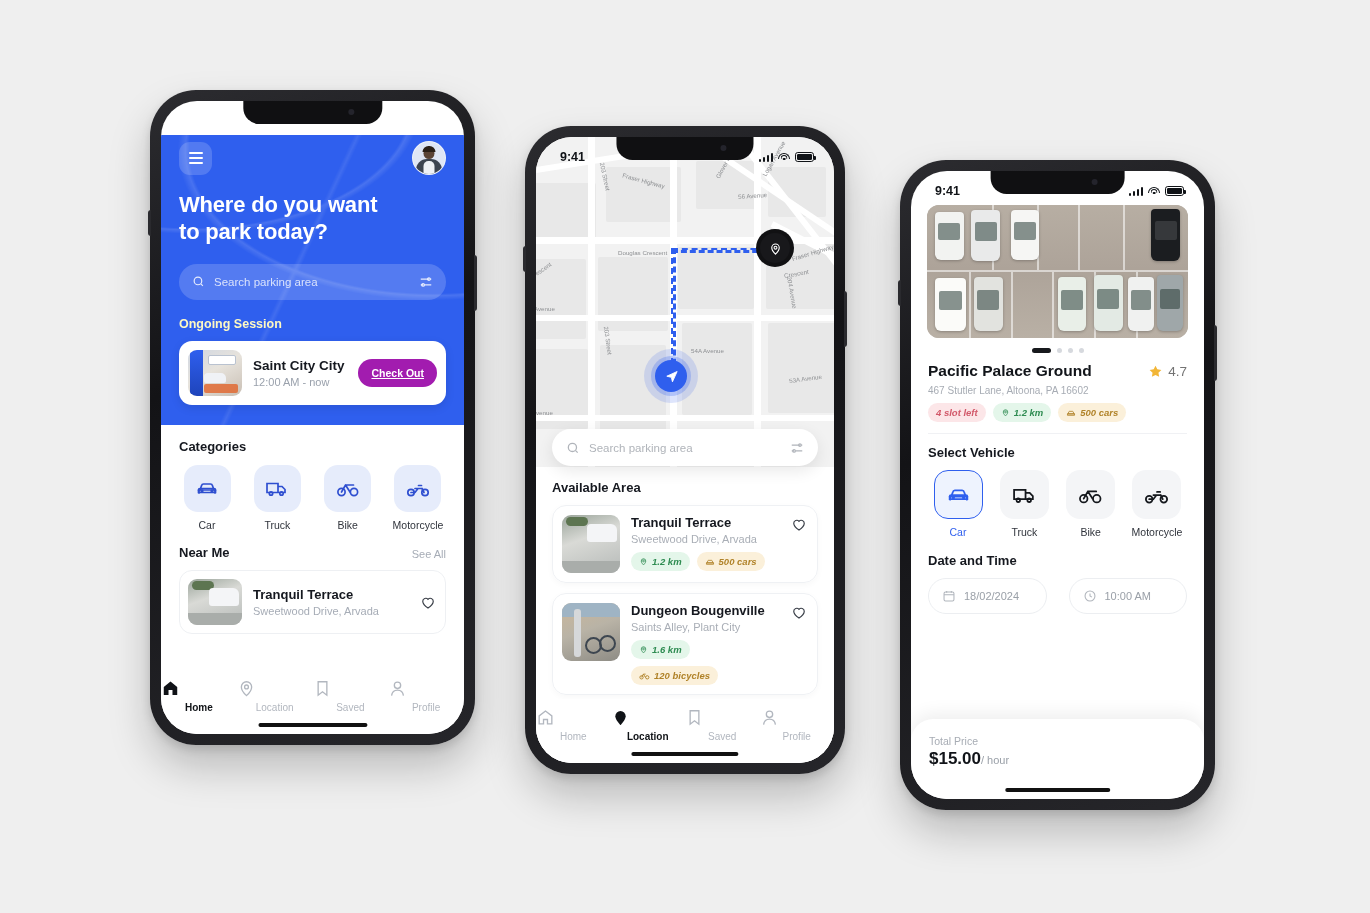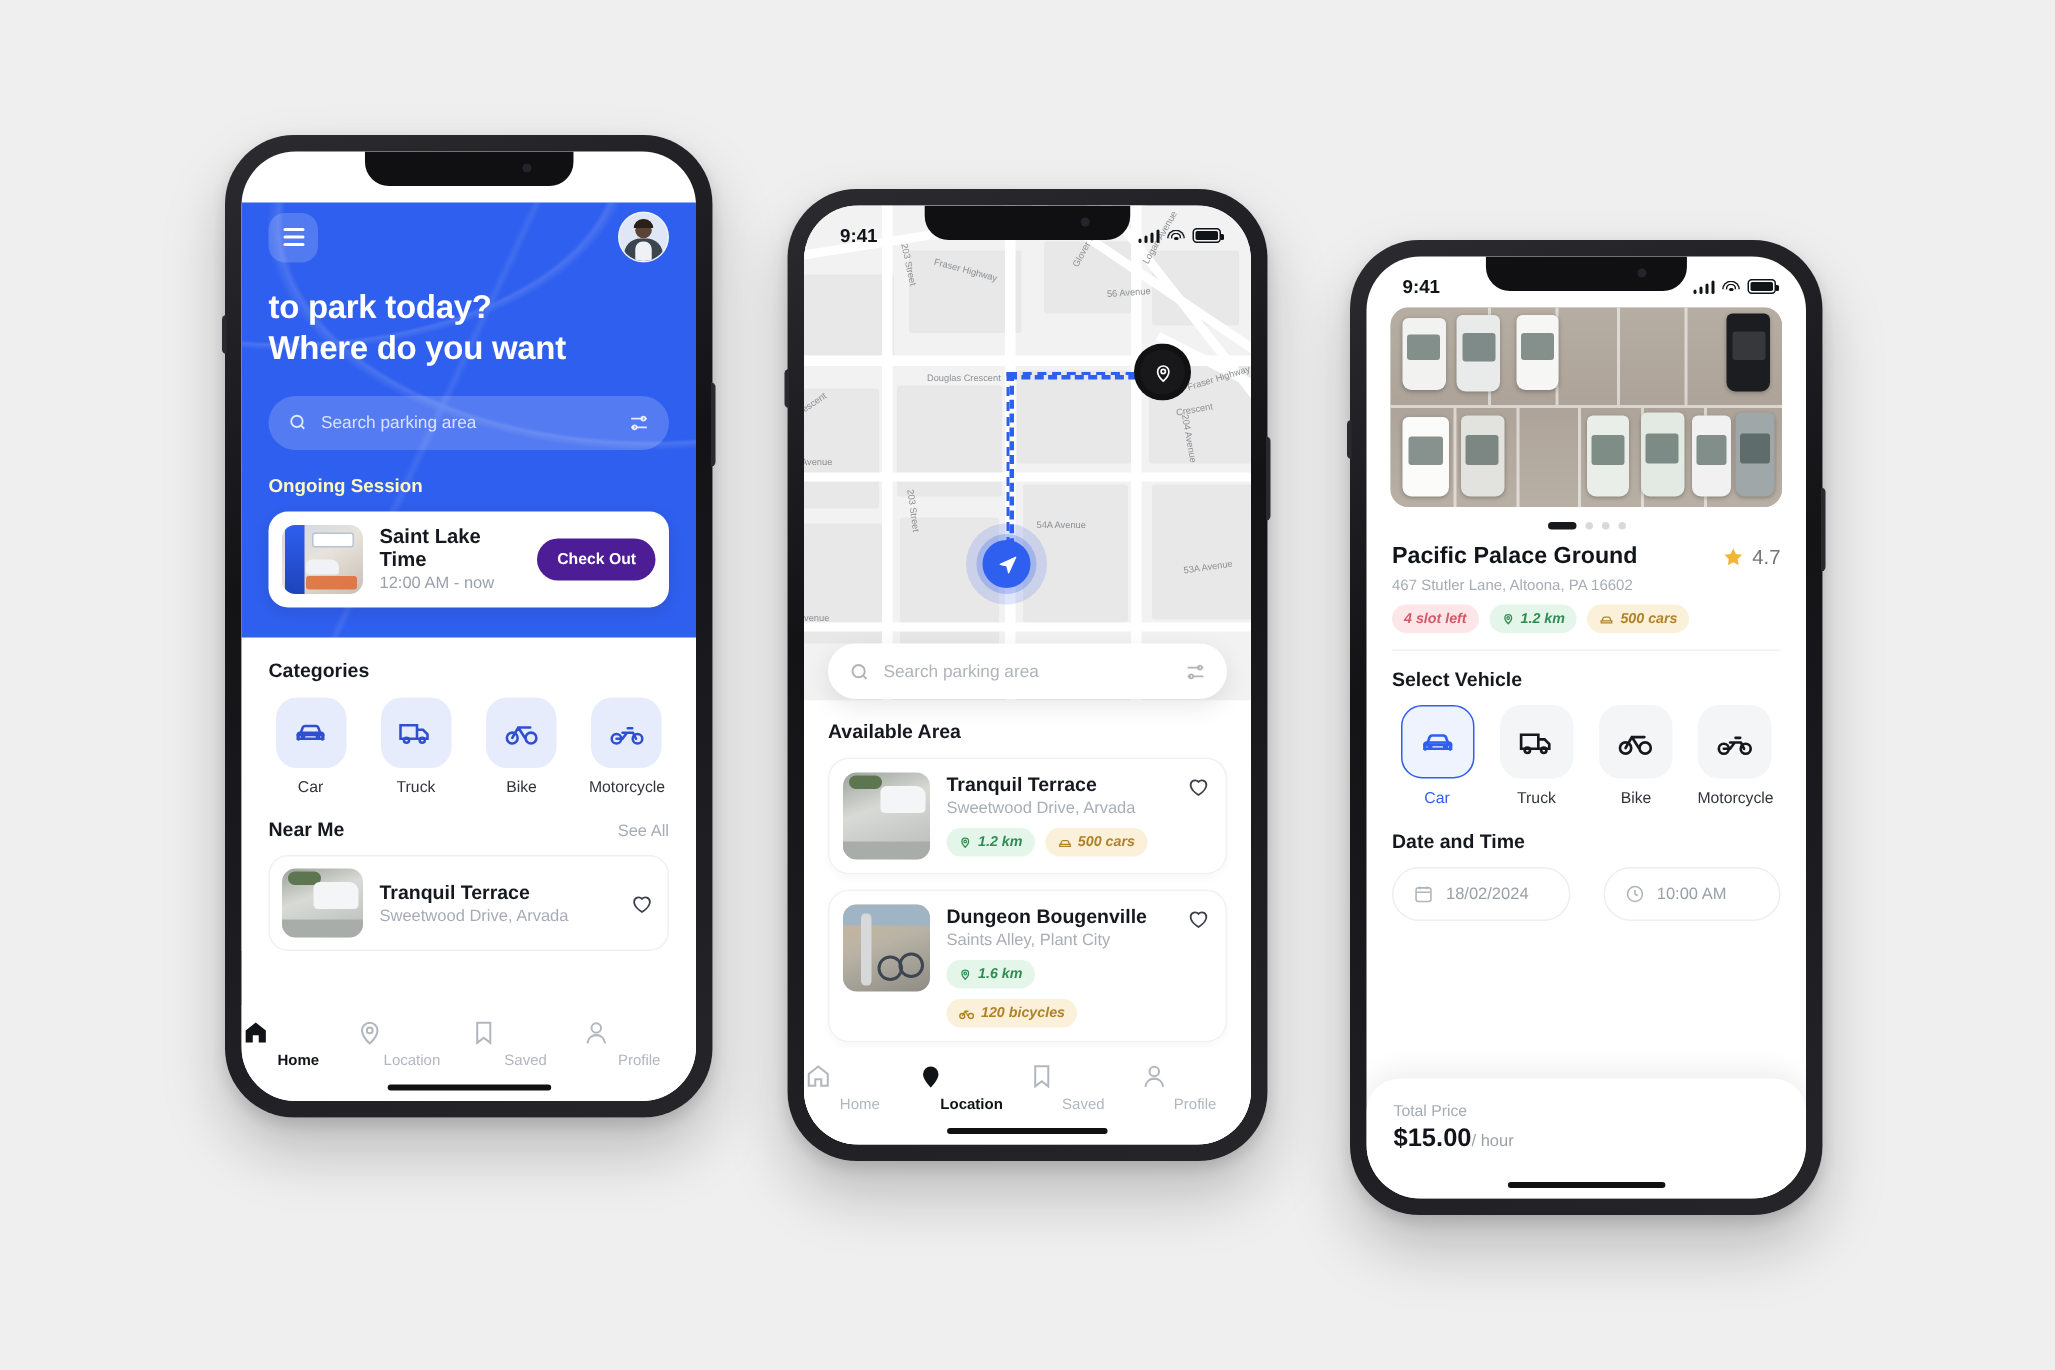--- a/index.html
+++ b/index.html
@@ -112,22 +112,22 @@
       background:linear-gradient(180deg,#2f5fee,#1e44bb); }
   .thumb.t-garage .sign { position:absolute; left:20px; top:5px; width:28px; height:10px;
       background:#fff; border-radius:2px; border:1px solid #b9c2d0; }
   .thumb.t-garage .floor { position:absolute; left:16px; bottom:3px; width:34px; height:9px;
       background:#e06a34; border-radius:2px; opacity:.85; }
   .thumb.t-garage .car2 { position:absolute; left:16px; bottom:13px; width:22px; height:10px;
       background:#f0f2f6; border-radius:4px 5px 2px 2px; }
   .sess-info { flex:1; min-width:0; }
   .sess-name { font-size:13.5px; font-weight:700; color:#15181f; }
   .sess-time { font-size:11px; color:#9aa1ac; margin-top:3px; }
-  .checkout-btn { background:#4c1d95; color:#fff; font-size:10.5px; font-weight:700;
-      padding:8px 13px; border-radius:16px; border:none; white-space:nowrap; }
+  .checkout-btn { background:#a21caf; color:#fff; font-size:10.5px; font-weight:700;
+      padding:8px 13px; border-radius:16px; border:none; white-space:nowrap;text-decoration:underline; }
 
   .p1-body { padding: 14px 18px 0; background:#fff; }
   .lbl-row { display:flex; align-items:flex-end; justify-content:space-between; }
   .lbl { font-size:13px; font-weight:700; color:#15181f; }
   .see-all { font-size:11px; color:#a6acb6; }
   .cat-row { display:flex; justify-content:space-between; margin-top:11px; }
   .cat { width:56px; text-align:center; }
   .cat .tile { width:47px; height:47px; margin:0 auto; border-radius:14px;
       background:#e6ecfb; display:flex; align-items:center; justify-content:center; }
   .cat .cname { font-size:10.5px; color:#30343c; margin-top:7px; }
@@ -289,22 +289,22 @@
             </div>
           <div class="avatar">
             <span class="body"></span>
               <span class="shirt"></span>
             <span class="head"></span>
               <span class="hair"></span>
           </div>
         </div>
 
         <div class="p1-title">
+          <div>Where do you want</div>
           <div>to park today?</div>
-          <div>Where do you want</div>
         </div>
 
         <div class="p1-search">
           <span>
             <svg width="13" height="13" viewBox="0 0 24 24" fill="none" stroke="#ffffff" stroke-opacity=".85" stroke-width="2.2">
               <circle cx="11" cy="11" r="7"></circle>
                 <path d="M20 20l-3.5-3.5"></path>
               </svg>
           </span>
           <span class="ph">Search parking area</span>
@@ -320,21 +320,21 @@
         <div class="sec-title">Ongoing Session</div>
 
         <div class="session-card">
           <div class="thumb t-garage">
             <span class="pillar"></span>
               <span class="sign"></span>
             <span class="car2"></span>
               <span class="floor"></span>
           </div>
           <div class="sess-info">
-            <div class="sess-name">Saint Lake Time</div>
+            <div class="sess-name">Saint City City</div>
             <div class="sess-time">12:00 AM - now</div>
           </div>
           <button class="checkout-btn">Check Out</button>
         </div>
       </div>
 
       <div class="p1-body">
         <div class="lbl-row">
           <span class="lbl">Categories</span>
         </div>

